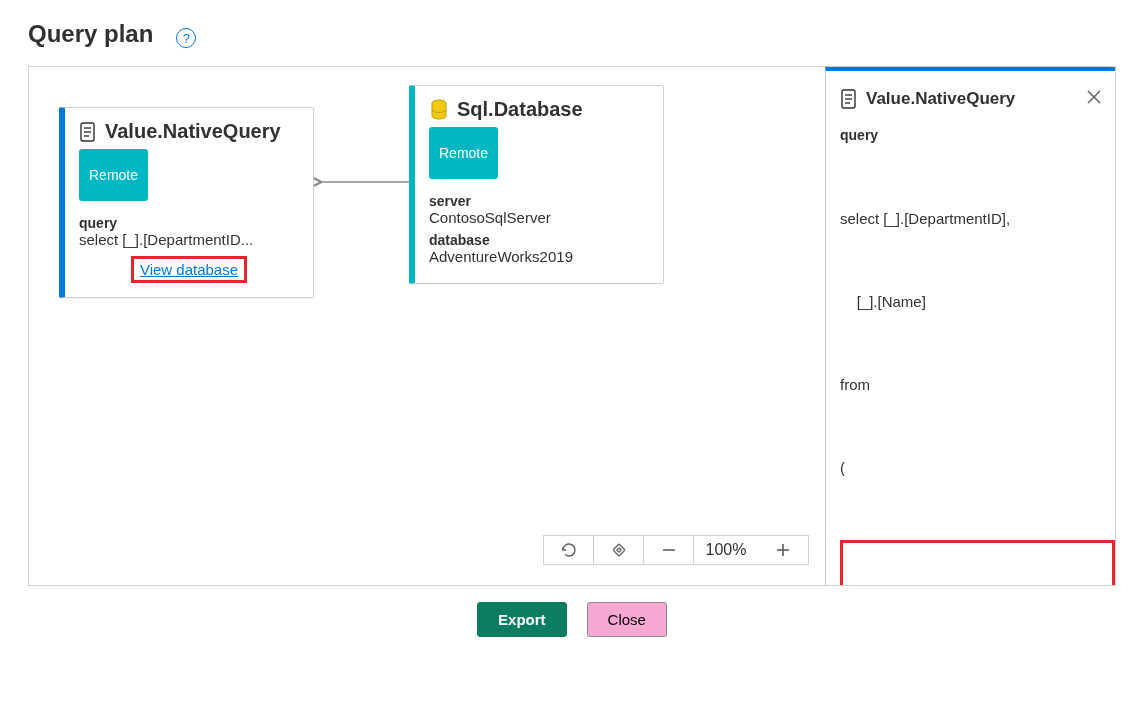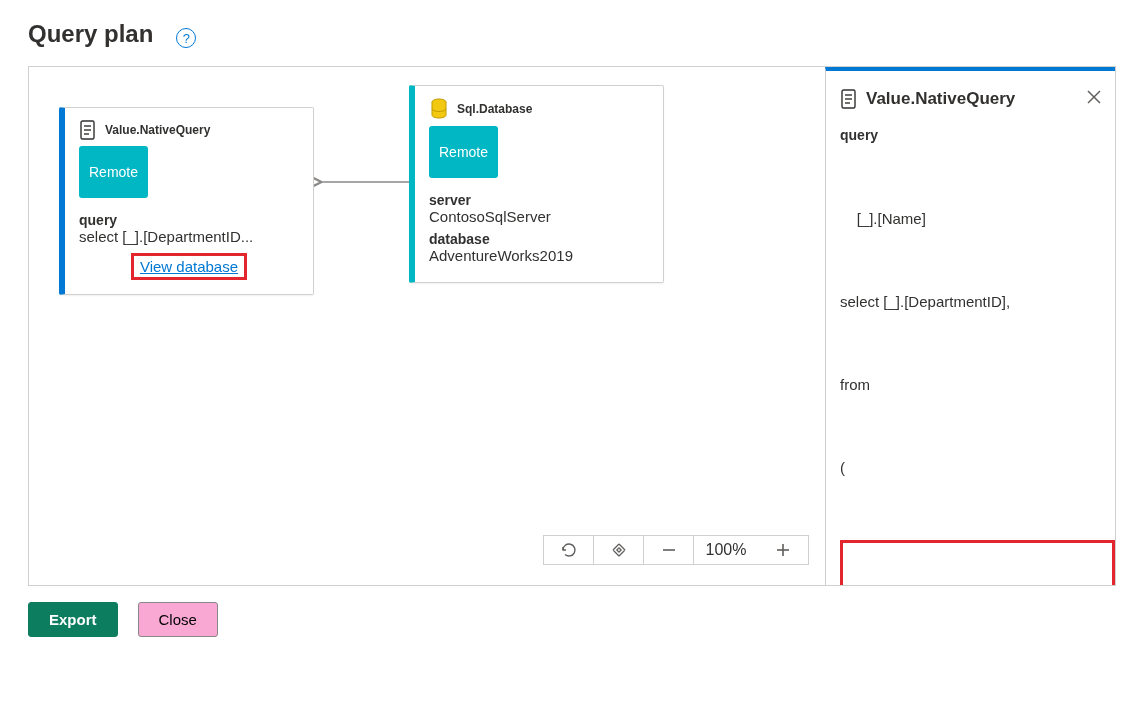--- a/index.html
+++ b/index.html
@@ -57,21 +57,21 @@
   }
   .node.selected {
     border-left: 6px solid #0078d4;
   }
   .node-header {
     display: flex;
     align-items: center;
     gap: 8px;
     padding: 12px 14px 6px 14px;
     font-weight: 600;
-    font-size: 12px;
+    font-size: 20px;
   }
   .node-body {
     padding: 0 14px 14px 14px;
   }
   .badge {
     display: inline-block;
     background: #00b7c3;
     color: #fff;
     font-size: 14px;
     padding: 18px 10px;
@@ -169,21 +169,21 @@
     margin-bottom: 6px;
   }
   .query-text {
     font-size: 15px;
     line-height: 1.85;
     white-space: pre-wrap;
     word-break: break-word;
   }
   .footer {
     display: flex;
-    justify-content: flex-start;
+    justify-content: center;
     gap: 20px;
     margin-top: 16px;
   }
   .btn {
     padding: 8px 20px;
     font-size: 15px;
     border-radius: 3px;
     cursor: pointer;
     border: 1px solid #8a8886;
     background: #f9a8d4;
@@ -297,22 +297,22 @@
       </div>
       <span class="close-x">
         <svg width="14" height="14" viewBox="0 0 14 14">
           <line x1="1" y1="1" x2="13" y2="13" stroke="#605e5c" stroke-width="1.5"></line>
           <line x1="13" y1="1" x2="1" y2="13" stroke="#605e5c" stroke-width="1.5"></line>
         </svg>
       </span>
     </div>
     <div class="details-panel-label">query</div>
     <div class="query-text">
+      <div>select [_].[DepartmentID],</div>
       <div style="white-space: pre;">    [_].[Name]</div>
-      <div>select [_].[DepartmentID],</div>
       <div>from</div>
       <div>(</div>
       <div class="highlight-box-large">
         
       </div>
       
       
     </div>
   </div>
 </div>

